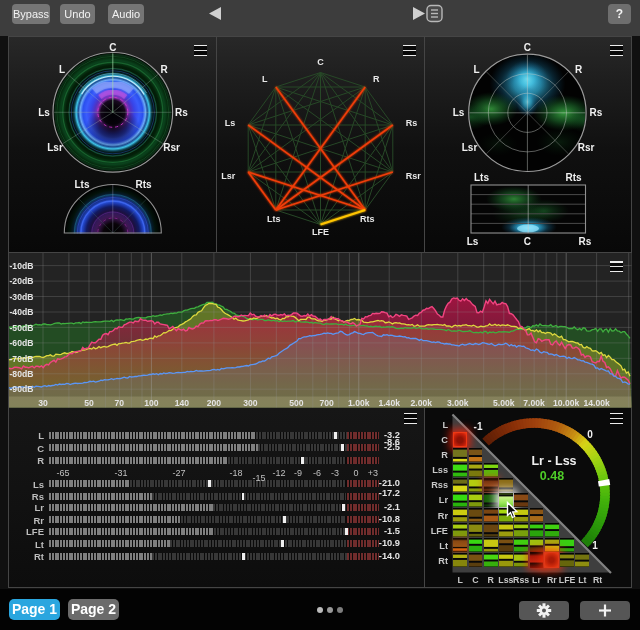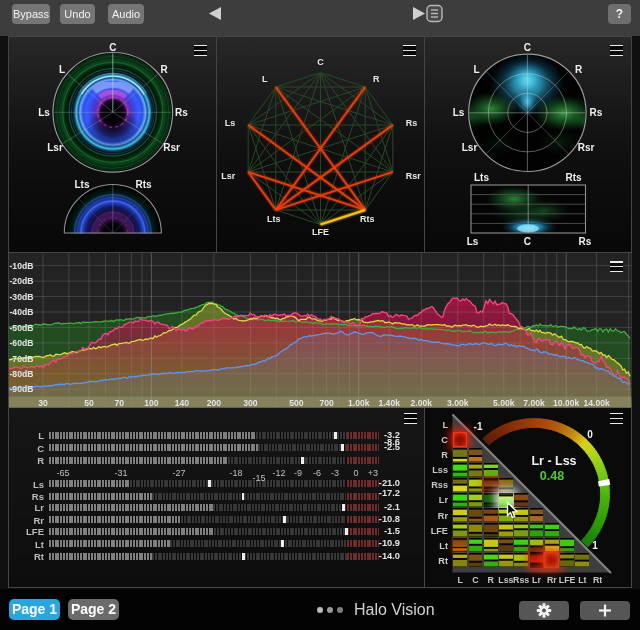--- a/index.html
+++ b/index.html
@@ -664,21 +664,20 @@
   <svg style="position:absolute;left:506px;top:501px" width="16" height="20">
     <polygon points="1.5,1.5 1.5,14.5 4.5,11.8 6.4,16.4 8.6,15.4 6.7,10.9 10.8,10.6" fill="#0a0a0a" stroke="#ffffff" stroke-width="1.4"></polygon>
   </svg>
 
   <div id="bbar">
     <div class="pgbtn" style="left:9px;background:#2aa6df">Page 1</div>
     <div class="pgbtn" style="left:68px;background:#6b6b6b">Page 2</div>
     <div style="position:absolute;left:317px;top:18px;width:6px;height:6px;border-radius:3px;background:#bcbcbc"></div>
     <div style="position:absolute;left:327px;top:18px;width:6px;height:6px;border-radius:3px;background:#9a9a9a"></div>
     <div style="position:absolute;left:337px;top:18px;width:6px;height:6px;border-radius:3px;background:#7e7e7e"></div>
-    <div style="position:absolute;left:354px;top:0;width:120px;height:41px;line-height:41px;font-size:16px;color:#d2d2d2;white-space:nowrap">Halo Vision</div>
     <div style="position:absolute;left:519px;top:12px;width:50px;height:19px;background:#565656;border-radius:4px"></div>
     <div style="position:absolute;left:580px;top:12px;width:50px;height:19px;background:#565656;border-radius:4px"></div>
     <svg style="position:absolute;left:519px;top:12px" width="112" height="19">
       <g transform="translate(25,9.5)">
         <g fill="#f2f2f2">
             <circle r="4.6"></circle>
         <rect x="-1.5" y="-7.2" width="3" height="3.4"></rect>
             <rect x="-1.5" y="3.8" width="3" height="3.4"></rect>
         <rect x="-7.2" y="-1.5" width="3.4" height="3"></rect>
             <rect x="3.8" y="-1.5" width="3.4" height="3"></rect>

